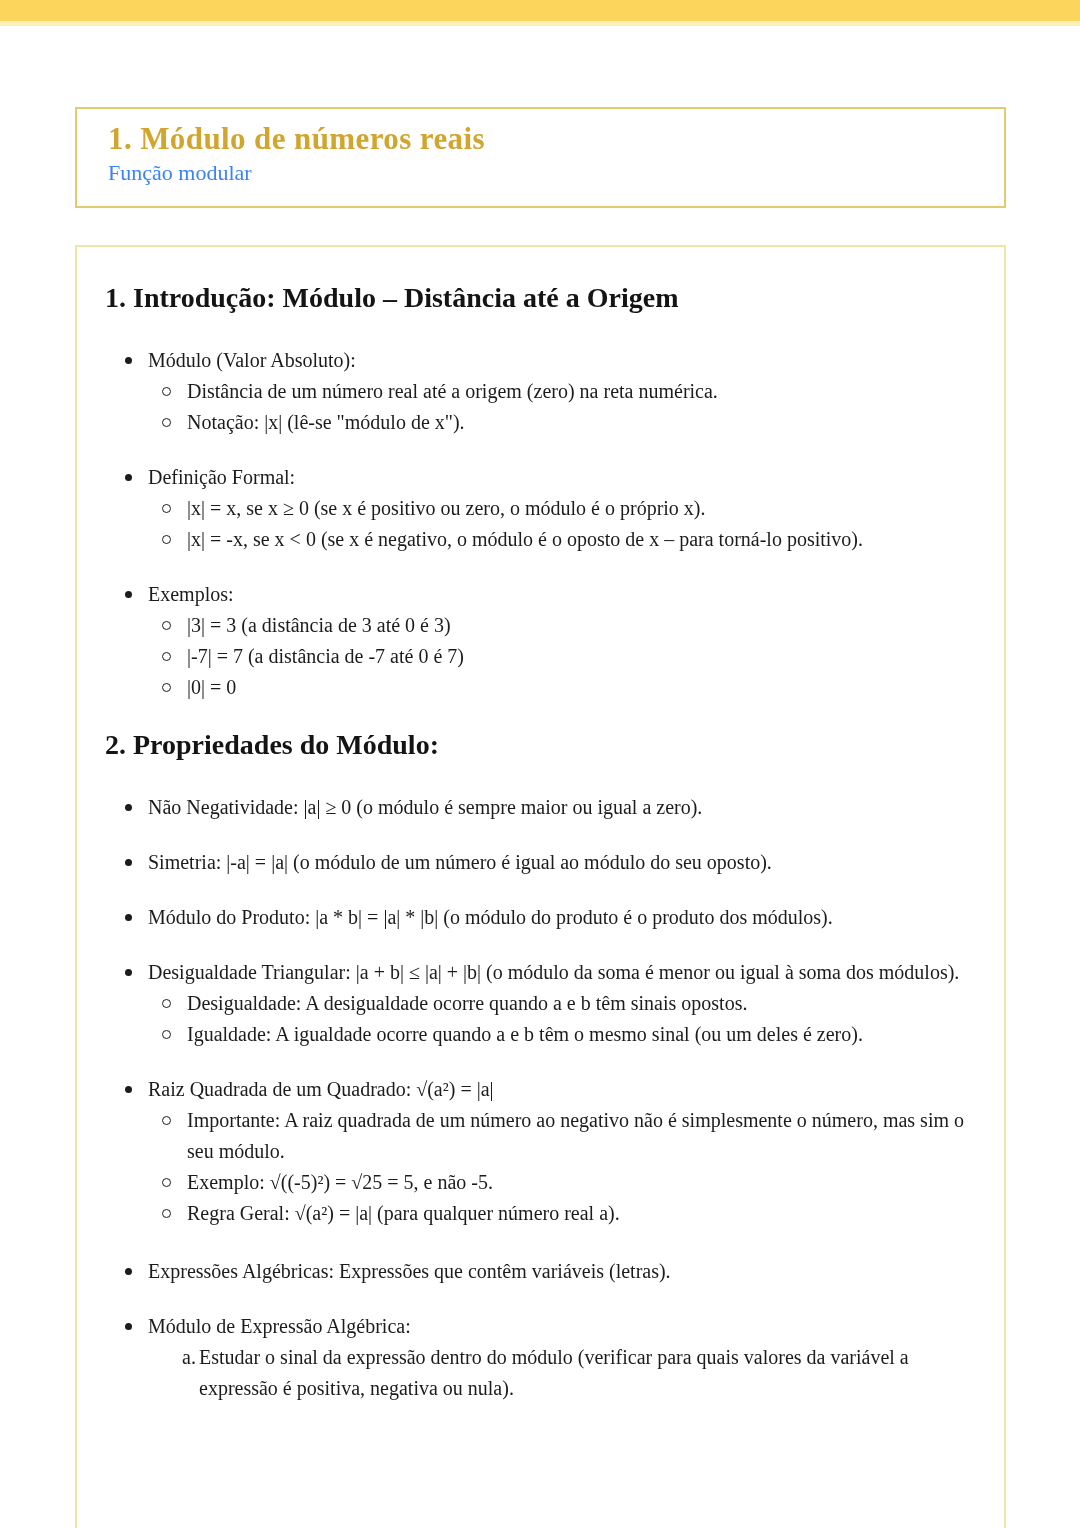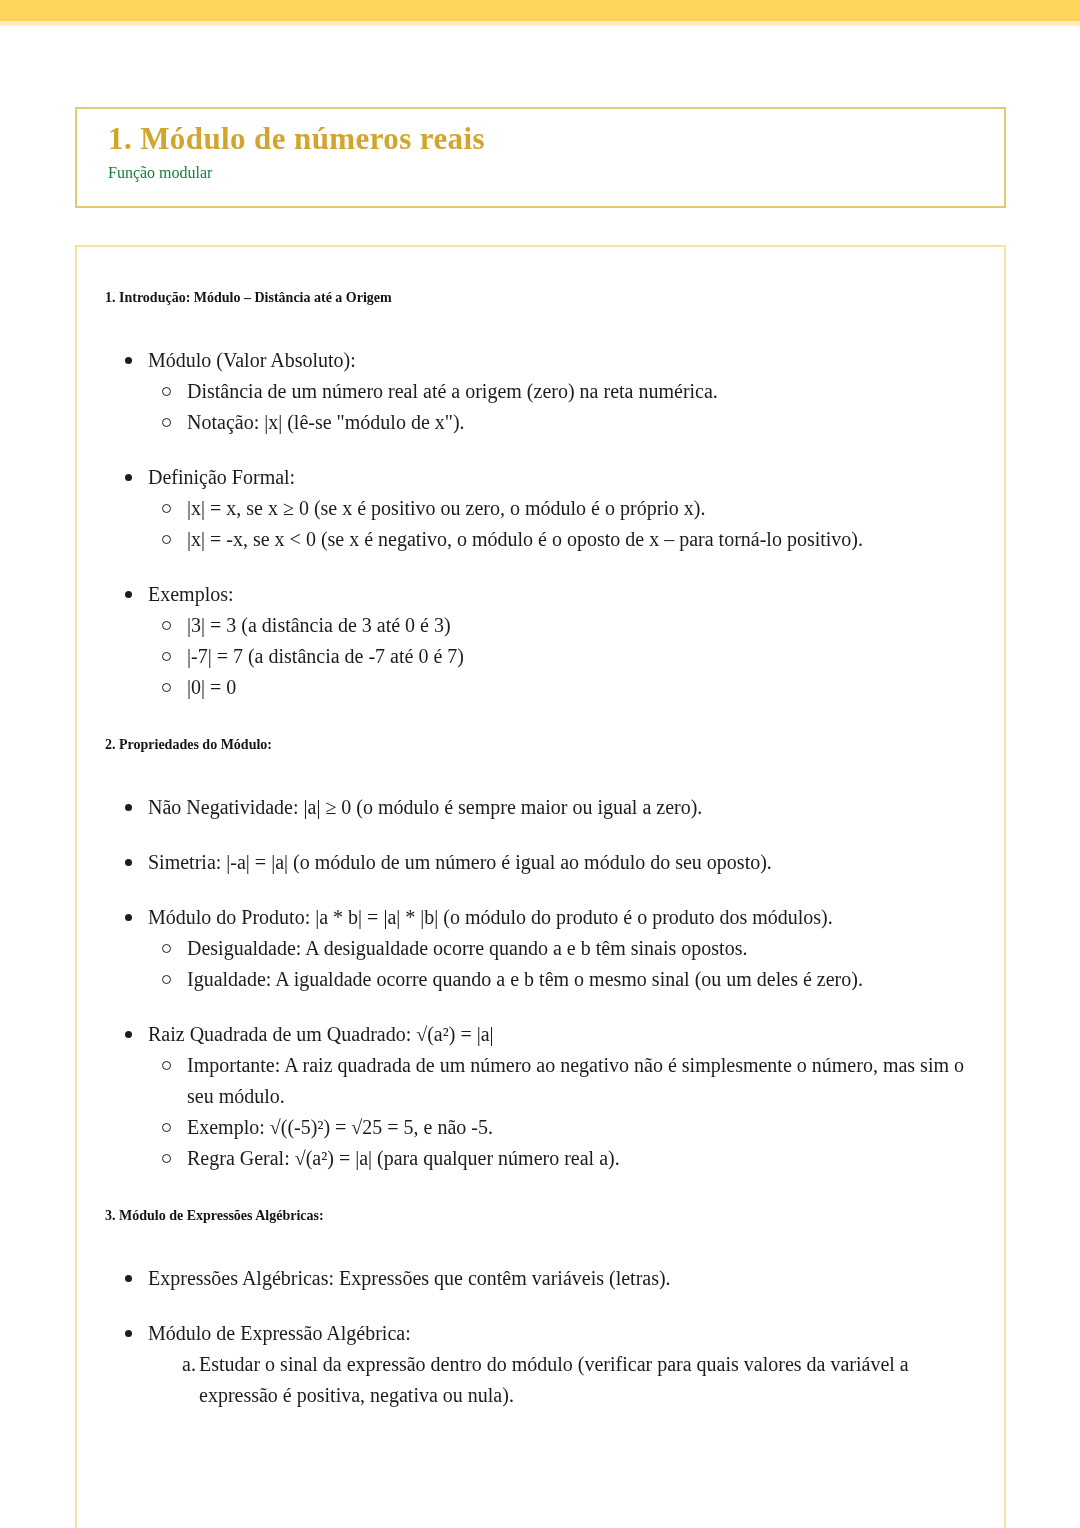--- a/index.html
+++ b/index.html
@@ -25,36 +25,36 @@
     background: #ffffff;
   }
   .page-title {
     font-size: 31px;
     font-weight: bold;
     color: var(--title-color, #D2A52E);
     line-height: 38px;
     letter-spacing: 0.4px;
   }
   .page-subtitle {
-    font-size: 16px;
-    color: #15803d;
+    font-size: 22px;
+    color: #3b82f6;
     line-height: 30px;
   }
   .content-box {
     position: absolute; left: 75px; top: 245px;
     width: 931px; height: 1320px;
     box-sizing: border-box;
     border: 2px solid var(--content-border, #F1E5A6);
     padding: 36px 30px 0 28px;
     background: #ffffff;
   }
   .section { margin-bottom: 27px; }
   .section-heading {
     font-weight: bold;
-    font-size: 14px;
+    font-size: 28px;
     line-height: 30px;
     margin-bottom: 32px;
     color: #141414;
   }
   .item {
     display: flex;
     align-items: flex-start;
     font-size: 20px;
     line-height: 31px;
   }
@@ -170,20 +170,26 @@
             <span class="disc"></span>
           </span>
           <div class="item-text">Simetria: |-a| = |a| (o módulo de um número é igual ao módulo do seu oposto).</div>
         </div>
         <div class="item l1">
           <span class="marker">
             <span class="disc"></span>
           </span>
           <div class="item-text">Módulo do Produto: |a * b| = |a| * |b| (o módulo do produto é o produto dos módulos).</div>
         </div>
+        <div class="item l1">
+          <span class="marker">
+            <span class="disc"></span>
+          </span>
+          <div class="item-text">Desigualdade Triangular: |a + b| ≤ |a| + |b| (o módulo da soma é menor ou igual à soma dos módulos).</div>
+        </div>
         <div class="item l2">
           <span class="marker">
             <span class="circ"></span>
           </span>
           <div class="item-text">Desigualdade: A desigualdade ocorre quando a e b têm sinais opostos.</div>
         </div>
         <div class="item l2">
           <span class="marker">
             <span class="circ"></span>
           </span>
@@ -208,21 +214,20 @@
           <div class="item-text">Exemplo: √((-5)²) = √25 = 5, e não -5.</div>
         </div>
         <div class="item l2">
           <span class="marker">
             <span class="circ"></span>
           </span>
           <div class="item-text">Regra Geral: √(a²) = |a| (para qualquer número real a).</div>
         </div>
       </section>
       <section class="section">
-        <div class="section-heading">3. Módulo de Expressões Algébricas:</div>
         <div class="item l1">
           <span class="marker">
             <span class="disc"></span>
           </span>
           <div class="item-text">Expressões Algébricas: Expressões que contêm variáveis (letras).</div>
         </div>
         <div class="item l1">
           <span class="marker">
             <span class="disc"></span>
           </span>

